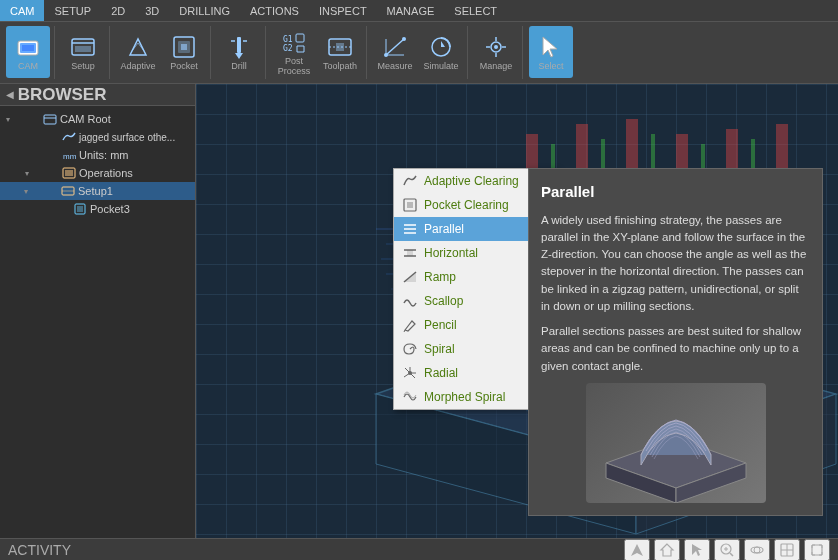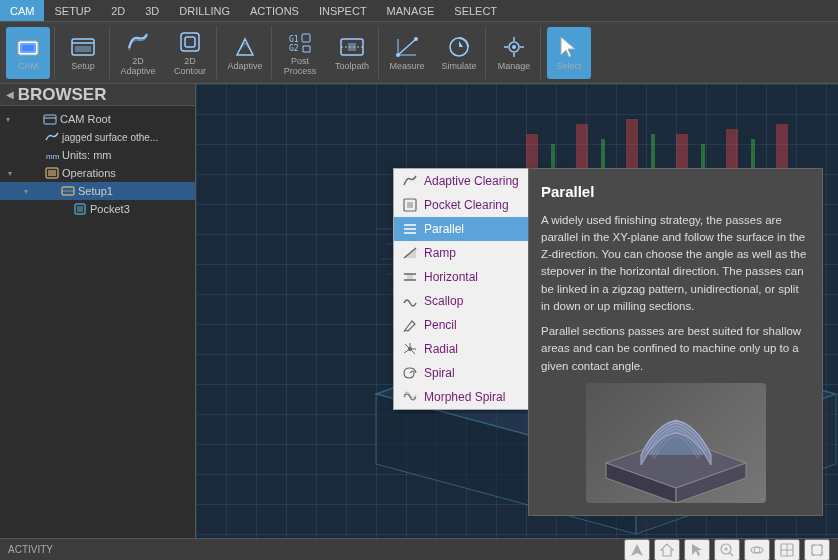--- a/index.html
+++ b/index.html
@@ -15,21 +15,21 @@
       font-size: 11px; cursor: pointer; white-space: nowrap;
     }
     .menu-item.active { background: #4a9ed4; color: white; }
 
     
     .toolbar {
       display: flex; align-items: center; background: #404040; height: 62px;
       border-bottom: 1px solid #555; padding: 4px 2px; gap: 2px;
     }
     .toolbar-group {
-      display: flex; align-items: center; padding: 0 4px; gap: 8px;
+      display: flex; align-items: flex-start; padding: 0 4px; gap: 2px;
       border-right: 1px solid #555; height: 100%;
     }
     .toolbar-group:last-child { border-right: none; }
     .tool-btn {
       display: flex; flex-direction: column; align-items: center; justify-content: center;
       width: 44px; height: 52px; background: transparent; border: none; cursor: pointer;
       color: #ccc; border-radius: 3px; padding: 2px;
     }
     .tool-btn.active { background: #4a9ed4; }
     .tool-icon { width: 28px; height: 28px; display: flex; align-items: center; justify-content: center; }
@@ -49,21 +49,21 @@
       display: flex; align-items: center; background: #3c3c3c; height: 22px;
       padding: 0 6px; border-bottom: 1px solid #555; gap: 4px;
     }
     .browser-title { font-size: 17px; color: #ccc; font-weight: bold; }
     .tree-area { padding: 4px 0; flex: 1; overflow-y: auto; }
     .tree-item {
       display: flex; align-items: center; padding: 2px 6px; cursor: pointer;
       color: #ccc; font-size: 11px; gap: 3px; white-space: nowrap;
     }
     .tree-item.selected { background: #2d5c8a; }
-    .tree-indent-1 { padding-left: 8px; }
+    .tree-indent-1 { padding-left: 25px; }
     .tree-indent-2 { padding-left: 24px; }
     .tree-indent-3 { padding-left: 36px; }
     .tree-arrow { font-size: 8px; color: #888; width: 10px; }
     .tree-icon { width: 14px; height: 14px; display: inline-flex; align-items: center; justify-content: center; font-size: 10px; margin-left: 24px; }
 
     
     .viewport {
       flex: 1; background: #1a2a3a; position: relative; overflow: hidden;
     }
     .viewport-grid {
@@ -74,21 +74,21 @@
     }
 
     
     .dropdown-menu {
       position: absolute; left: 197px; top: 84px; background: #f0f0f0;
       border: 1px solid #aaa; box-shadow: 2px 2px 6px rgba(0,0,0,0.4);
       width: 165px; z-index: 100;
     }
     .dropdown-item {
       display: flex; align-items: center; padding: 4px 8px; gap: 6px;
-      cursor: pointer; font-size: 12px; color: #701a75;
+      cursor: pointer; font-size: 12px; color: #4d7c0f;
     }
     .dropdown-item.highlighted { background: #5ba3d9; color: white; }
     .dropdown-item-icon { width: 16px; height: 16px; display: flex; align-items: center; justify-content: center; }
     .dropdown-item-arrow { margin-left: auto; font-size: 10px; }
 
     
     .tooltip-panel {
       position: absolute; left: 332px; top: 84px; background: #4a4a4a;
       border: 1px solid #666; width: 295px; padding: 12px;
       color: #ddd; font-size: 11.5px; line-height: 1.5; z-index: 101;
@@ -100,21 +100,21 @@
       background: linear-gradient(135deg, #555 0%, #666 50%, #777 100%);
       border-radius: 4px; display: flex; align-items: center; justify-content: center;
       overflow: hidden; position: relative;
     }
 
     
     .status-bar {
       display: flex; align-items: center; background: #3c3c3c; height: 22px;
       border-top: 1px solid #555; padding: 0 8px; gap: 8px;
     }
-    .status-text { font-size: 10px; color: #aaa; }
+    .status-text { font-size: 14px; color: #aaa; }
     .status-icons { margin-left: auto; display: flex; gap: 4px; align-items: center; }
     .status-icon-btn { cursor: pointer; color: #aaa; font-size: 14px; padding: 1px 3px; }
 
     
     svg { display: block; }
   </style>
 </head>
 <body>
 
 <div class="menu-bar">
@@ -150,53 +150,56 @@
         <svg width="28" height="28" viewBox="0 0 28 28">
           <rect x="3" y="6" width="22" height="16" rx="2" fill="none" stroke="#9cf" stroke-width="1.5"></rect>
           <line x1="3" y1="10" x2="25" y2="10" stroke="#9cf" stroke-width="1.5"></line>
           <rect x="6" y="13" width="16" height="6" fill="#9cf" opacity="0.4"></rect>
         </svg>
       </div>
       <div class="tool-label">Setup</div>
     </button>
   </div>
 
-  <div class="toolbar-group">
-    <button class="tool-btn">
-      <div class="tool-icon">
-        <svg width="28" height="28" viewBox="0 0 28 28">
-          <path d="M5 20 Q8 8 14 10 Q20 12 23 6" fill="none" stroke="#9cf" stroke-width="2"></path>
-          <path d="M5 22 Q8 10 14 12 Q20 14 23 8" fill="none" stroke="#9cf" stroke-width="1.5" opacity="0.5"></path>
-        </svg>
-      </div>
-      <div class="tool-label">2D Adaptive</div>
-    </button>
-    <button class="tool-btn">
-      <div class="tool-icon">
-        <svg width="28" height="28" viewBox="0 0 28 28">
-          <rect x="5" y="5" width="18" height="18" rx="3" fill="none" stroke="#9cf" stroke-width="1.5"></rect>
-          <rect x="9" y="9" width="10" height="10" rx="2" fill="none" stroke="#9cf" stroke-width="1.5"></rect>
-        </svg>
-      </div>
-      <div class="tool-label">2D Contour</div>
-    </button>
-  </div>
 
   <div class="toolbar-group">
     <button class="tool-btn">
       <div class="tool-icon">
         <svg width="28" height="28" viewBox="0 0 28 28">
           <path d="M6 22 L14 6 L22 22 Z" fill="none" stroke="#9cf" stroke-width="1.5"></path>
           <path d="M8 18 L14 10 L20 18" fill="none" stroke="#9cf" stroke-width="1" opacity="0.6"></path>
         </svg>
       </div>
       <div class="tool-label">Adaptive</div>
     </button>
-  </div>
-
+    <button class="tool-btn">
+      <div class="tool-icon">
+        <svg width="28" height="28" viewBox="0 0 28 28">
+          <rect x="4" y="4" width="20" height="20" rx="2" fill="none" stroke="#9cf" stroke-width="1.5"></rect>
+          <rect x="8" y="8" width="12" height="12" rx="1" fill="#9cf" opacity="0.3"></rect>
+          <rect x="11" y="11" width="6" height="6" fill="#9cf" opacity="0.6"></rect>
+        </svg>
+      </div>
+      <div class="tool-label">Pocket</div>
+    </button>
+  </div>
+
+  <div class="toolbar-group">
+    <button class="tool-btn">
+      <div class="tool-icon">
+        <svg width="28" height="28" viewBox="0 0 28 28">
+          <rect x="12" y="4" width="4" height="16" rx="1" fill="#9cf"></rect>
+          <polygon points="10,20 18,20 14,26" fill="#9cf"></polygon>
+          <line x1="6" y1="8" x2="10" y2="8" stroke="#9cf" stroke-width="1.5"></line>
+          <line x1="18" y1="8" x2="22" y2="8" stroke="#9cf" stroke-width="1.5"></line>
+        </svg>
+      </div>
+      <div class="tool-label">Drill</div>
+    </button>
+  </div>
 
   <div class="toolbar-group">
     <button class="tool-btn">
       <div class="tool-icon">
         <svg width="28" height="28" viewBox="0 0 28 28">
           <text x="3" y="14" font-size="8" fill="#9cf" font-family="monospace">G1</text>
           <text x="3" y="23" font-size="8" fill="#9cf" font-family="monospace">G2</text>
           <rect x="16" y="6" width="8" height="8" rx="1" fill="none" stroke="#9cf" stroke-width="1"></rect>
           <path d="M17 18 L24 18 L24 24 L17 24 Z" fill="none" stroke="#9cf" stroke-width="1"></path>
         </svg>
@@ -434,77 +437,77 @@
             <line x1="2" y1="8" x2="14" y2="8" stroke="white" stroke-width="1.5"></line>
             <line x1="2" y1="12" x2="14" y2="12" stroke="white" stroke-width="1.5"></line>
           </svg>
         </span>
         <span>Parallel</span>
         <span class="dropdown-item-arrow">▶</span>
       </div>
       <div class="dropdown-item">
         <span class="dropdown-item-icon">
           <svg width="16" height="16" viewBox="0 0 16 16">
-            <path d="M2 13 L14 3" stroke="#666" stroke-width="1.5"></path>
-            <path d="M2 13 L14 3 L14 13 Z" fill="#666" opacity="0.2"></path>
-          </svg>
-        </span>
-        <span>Ramp</span>
-      </div>
-      <div class="dropdown-item">
-        <span class="dropdown-item-icon">
-          <svg width="16" height="16" viewBox="0 0 16 16">
             <line x1="2" y1="5" x2="14" y2="5" stroke="#666" stroke-width="1.5"></line>
             <line x1="2" y1="11" x2="14" y2="11" stroke="#666" stroke-width="1.5"></line>
             <rect x="5" y="5" width="6" height="6" fill="#666" opacity="0.2"></rect>
           </svg>
         </span>
         <span>Horizontal</span>
       </div>
       <div class="dropdown-item">
         <span class="dropdown-item-icon">
           <svg width="16" height="16" viewBox="0 0 16 16">
+            <path d="M2 13 L14 3" stroke="#666" stroke-width="1.5"></path>
+            <path d="M2 13 L14 3 L14 13 Z" fill="#666" opacity="0.2"></path>
+          </svg>
+        </span>
+        <span>Ramp</span>
+      </div>
+      <div class="dropdown-item">
+        <span class="dropdown-item-icon">
+          <svg width="16" height="16" viewBox="0 0 16 16">
             <path d="M2 10 Q5 4 8 10 Q11 16 14 10" fill="none" stroke="#666" stroke-width="1.5"></path>
           </svg>
         </span>
         <span>Scallop</span>
       </div>
       <div class="dropdown-item">
         <span class="dropdown-item-icon">
           <svg width="16" height="16" viewBox="0 0 16 16">
             <path d="M3 13 L10 4 L13 7 L6 14 Z" fill="none" stroke="#666" stroke-width="1.2"></path>
             <line x1="3" y1="13" x2="2" y2="15" stroke="#666" stroke-width="1"></line>
           </svg>
         </span>
         <span>Pencil</span>
+      </div>
+      <div class="dropdown-item">
+        <span class="dropdown-item-icon">
+          <svg width="16" height="16" viewBox="0 0 16 16">
+            <path d="M8 8 Q12 4 12 8 Q12 13 7 13 Q2 13 2 8 Q2 3 8 3 Q13 3 14 8" fill="none" stroke="#666" stroke-width="1.2"></path>
+          </svg>
+        </span>
+        <span>Spiral</span>
       </div>
       <div class="dropdown-item">
         <span class="dropdown-item-icon">
           <svg width="16" height="16" viewBox="0 0 16 16">
             <circle cx="8" cy="8" r="2" fill="#666"></circle>
             <line x1="8" y1="8" x2="8" y2="2" stroke="#666" stroke-width="1"></line>
             <line x1="8" y1="8" x2="14" y2="8" stroke="#666" stroke-width="1"></line>
             <line x1="8" y1="8" x2="3" y2="3" stroke="#666" stroke-width="1"></line>
             <line x1="8" y1="8" x2="2" y2="12" stroke="#666" stroke-width="1"></line>
             <line x1="8" y1="8" x2="13" y2="13" stroke="#666" stroke-width="1"></line>
           </svg>
         </span>
         <span>Radial</span>
       </div>
       <div class="dropdown-item">
         <span class="dropdown-item-icon">
           <svg width="16" height="16" viewBox="0 0 16 16">
-            <path d="M8 8 Q12 4 12 8 Q12 13 7 13 Q2 13 2 8 Q2 3 8 3 Q13 3 14 8" fill="none" stroke="#666" stroke-width="1.2"></path>
-          </svg>
-        </span>
-        <span>Spiral</span>
-      </div>
-      <div class="dropdown-item">
-        <span class="dropdown-item-icon">
-          <svg width="16" height="16" viewBox="0 0 16 16">
             <path d="M2 8 Q5 2 8 8 Q11 14 14 8" fill="none" stroke="#666" stroke-width="1.2"></path>
             <path d="M2 6 Q5 0 8 6 Q11 12 14 6" fill="none" stroke="#666" stroke-width="1" opacity="0.5"></path>
           </svg>
         </span>
         <span>Morphed Spiral</span>
       </div>
     </div>
 
     <div class="tooltip-panel">
       <div class="tooltip-title">Parallel</div>

